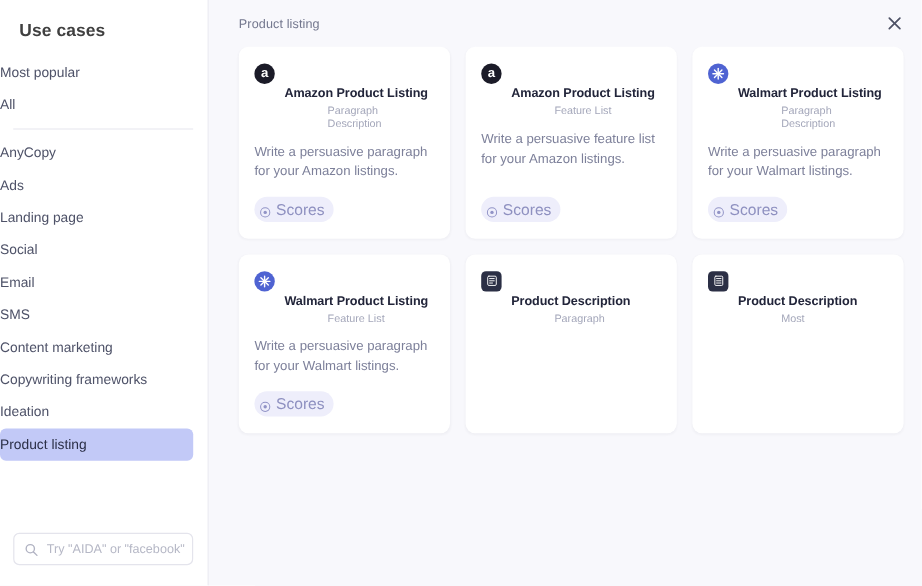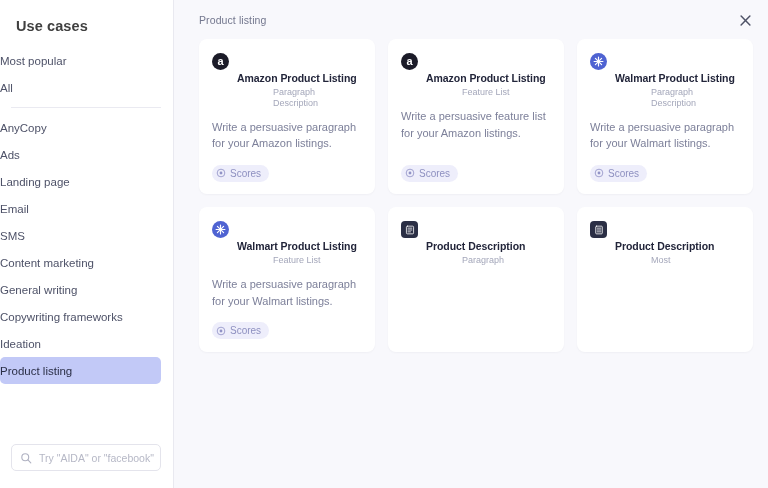--- a/index.html
+++ b/index.html
@@ -218,21 +218,21 @@
 
   .card-footer { margin-top: auto; padding-top: 12px; }
 
   .badge {
     display: inline-flex;
     align-items: center;
     gap: 4px;
     background: #eeeefb;
     border-radius: 20px;
     padding: 3px 8px 3px 4px;
-    font-size: 10px;
+    font-size: 13px;
     color: #8e90c0;
   }
 
   .badge-icon {
     width: 10px;
     height: 10px;
     flex: 0 0 10px;
     display: block;
   }
 
@@ -245,24 +245,24 @@
 
   <aside class="sidebar">
     <div class="sidebar-title">Use cases</div>
     <nav class="nav">
       <div class="nav-item">Most popular</div>
       <div class="nav-item">All</div>
       <div class="nav-divider"></div>
       <div class="nav-item">AnyCopy</div>
       <div class="nav-item">Ads</div>
       <div class="nav-item">Landing page</div>
+      <div class="nav-item">Social</div>
       <div class="nav-item">Email</div>
       <div class="nav-item">SMS</div>
       <div class="nav-item">Content marketing</div>
-      <div class="nav-item">General writing</div>
       <div class="nav-item">Copywriting frameworks</div>
       <div class="nav-item">Ideation</div>
       <div class="nav-item selected">Product listing</div>
     </nav>
 
     <div class="search-wrap">
       <div class="search-box">
         <span>
           <svg width="12" height="12" viewBox="0 0 16 16" fill="none" stroke="#b0b2c2" stroke-width="1.5">
             <circle cx="7" cy="7" r="4.6"></circle>

